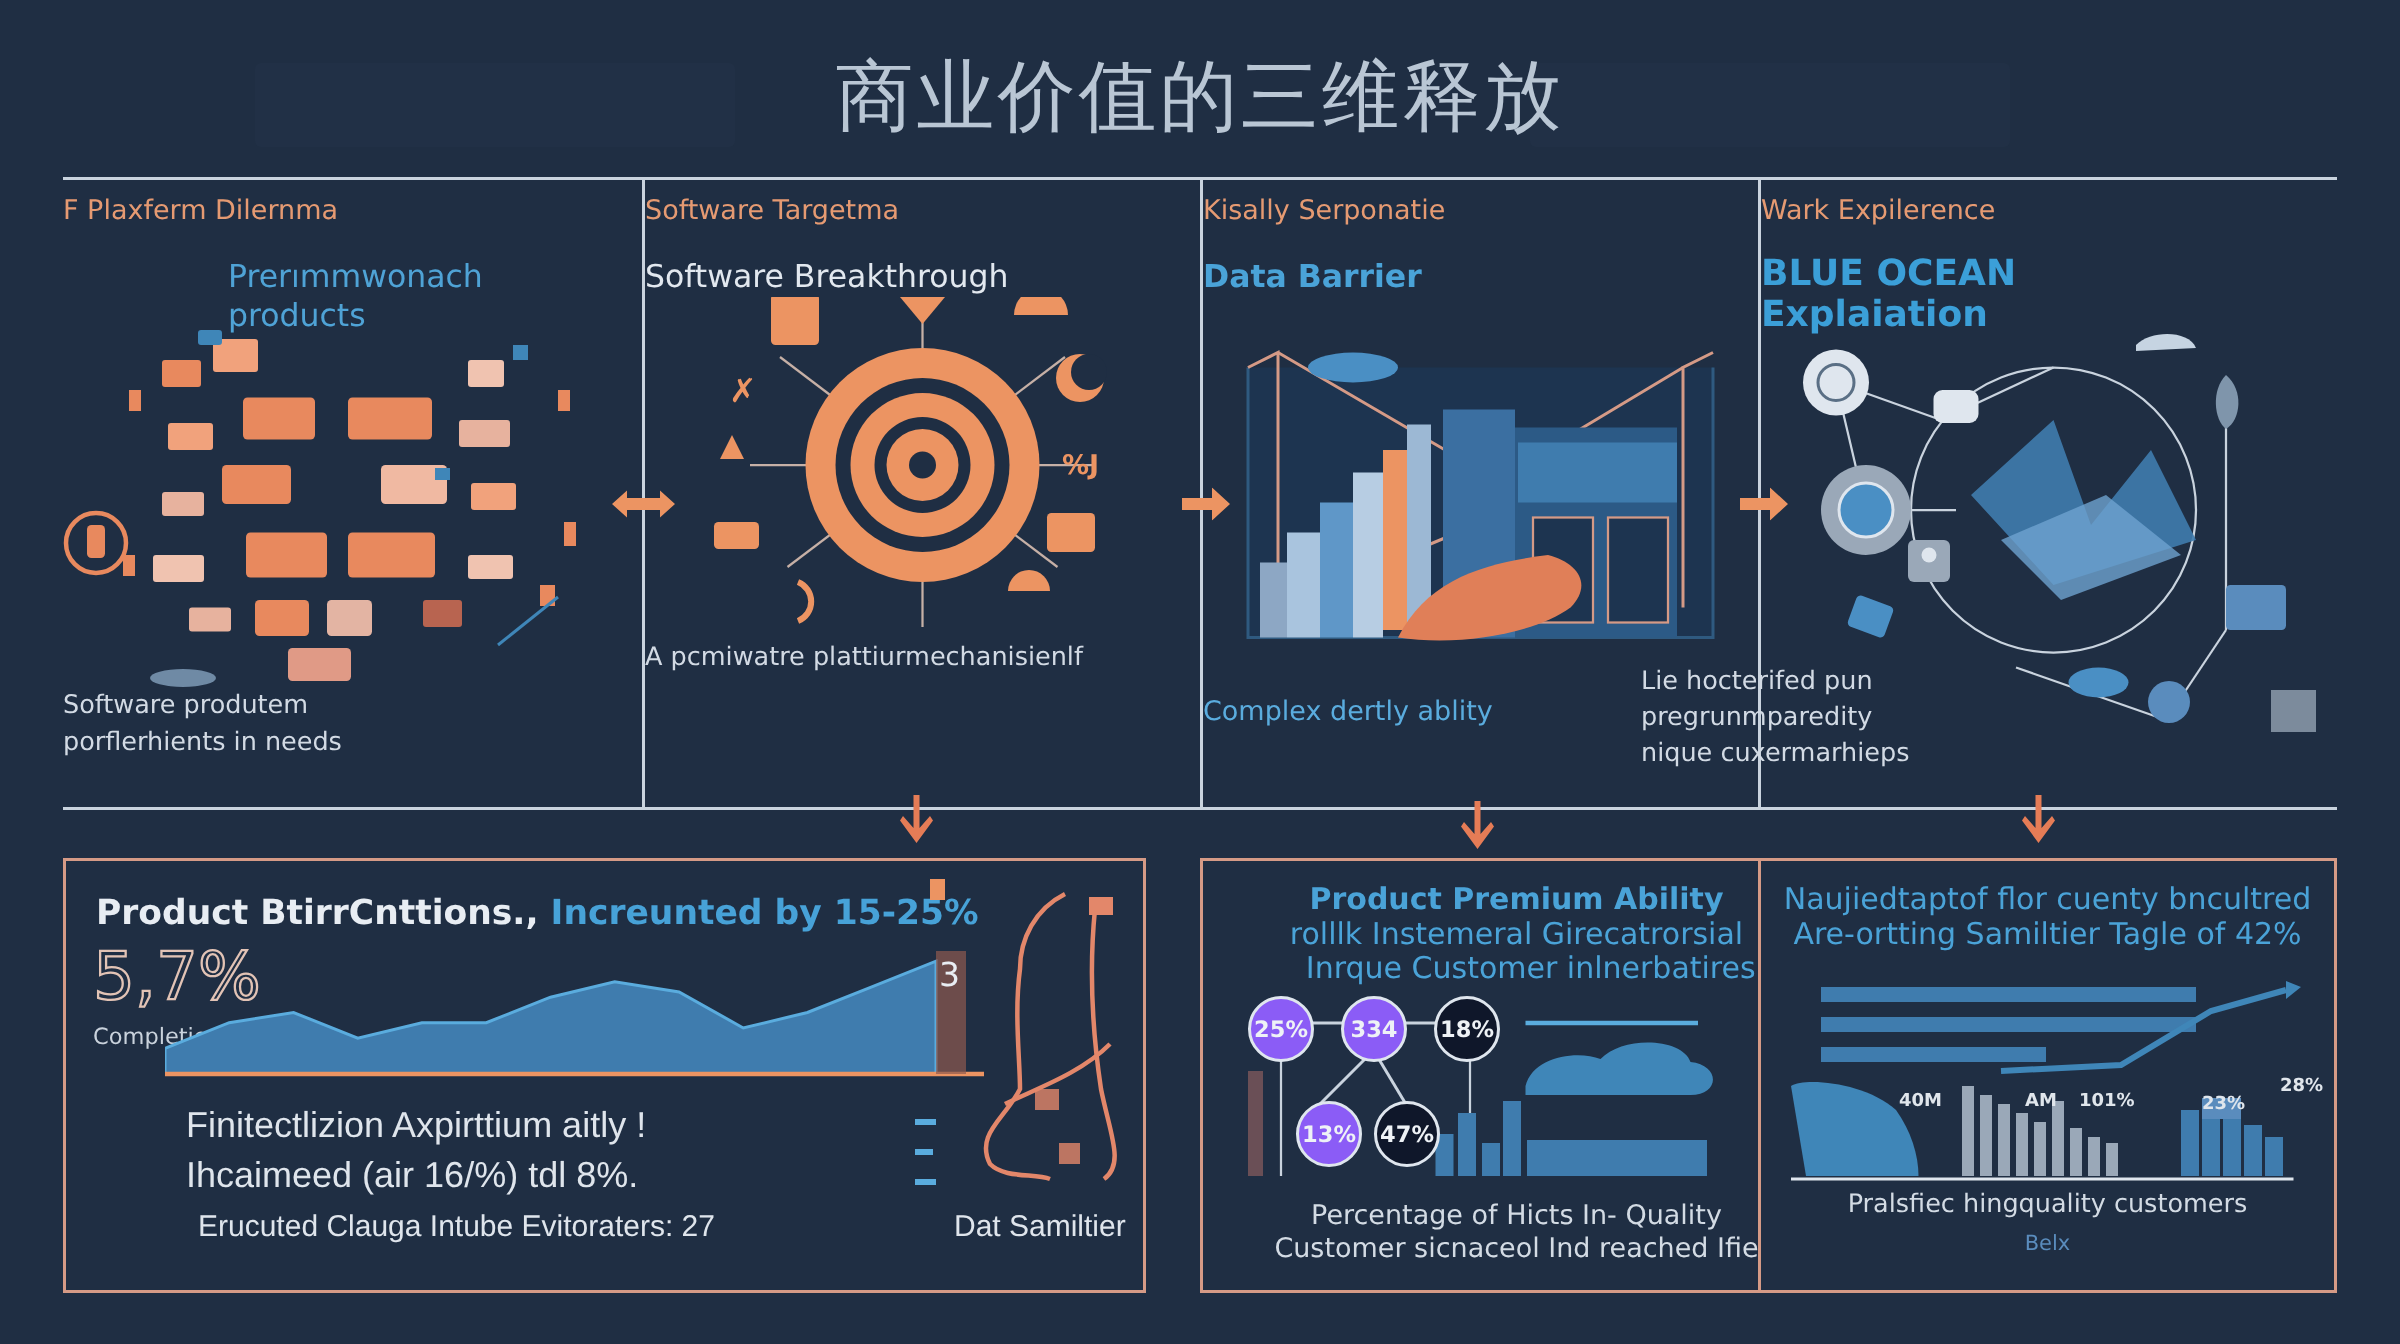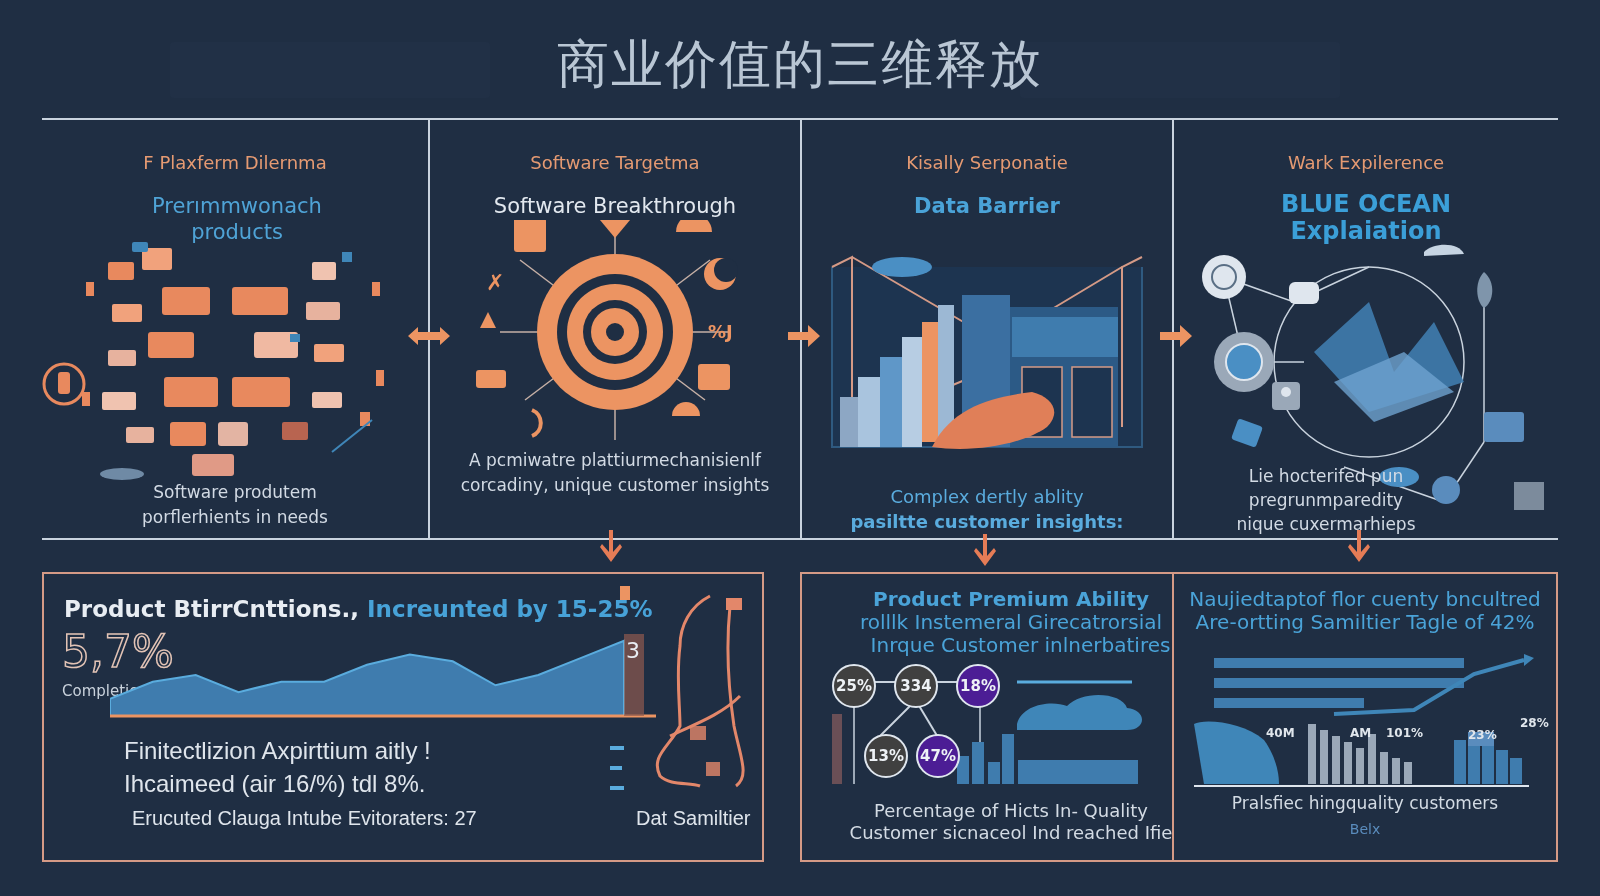--- a/index.html
+++ b/index.html
@@ -16,21 +16,21 @@
   }
   .title-ghost-l, .title-ghost-r {
     position: absolute; top: 42px; height: 56px; background: #223247; opacity: .7; border-radius: 4px;
   }
   .title-ghost-l { left: 170px; width: 320px; }
   .title-ghost-r { left: 1020px; width: 320px; }
 
   .hline { position: absolute; height: 2px; background: #c9d3de; }
   .vline { position: absolute; width: 2px; background: #c9d3de; }
 
-  .top-col { position: absolute; top: 120px; height: 537px; text-align: center; margin-top: 22px; }
+  .top-col { position: absolute; top: 120px; height: 537px; text-align: left; }
   .col-kicker { font-size: 18px; color: #e59a72; margin-top: 10px; }
   .col-heading { font-size: 21px; margin-top: 20px; line-height: 26px; }
   .col-heading.blue { color: #4aa3d8; font-weight: bold; }
   .col-heading.lightblue { color: #4fa3d6; }
   .col-heading.white { color: #e2e8ef; }
   .col-heading.big { font-size: 24px; font-weight: bold; color: #3b9fd8; line-height: 27px; margin-top: 18px; }
   .col-caption { position: absolute; left: 0; right: 0; font-size: 17px; line-height: 25px; color: #d2dae4; }
   .col-caption.blue { color: #5aacde; font-size: 18px; }
 
   .art { position: absolute; }
@@ -50,22 +50,22 @@
   .bp-small { position: absolute; font-size: 15px; color: #c9d2dc; }
   .bp-text { position: absolute; font-size: 24px; line-height: 33px; color: #dfe5ec; font-family: "Liberation Sans", sans-serif; }
   .bp-text.small { font-size: 20px; }
   .bp-blue-title { position: absolute; left: 0; right: 0; text-align: center; font-size: 20px; font-weight: bold; color: #4aa3d8; line-height: 23px; }
   .bp-caption { position: absolute; left: 0; right: 0; text-align: center; font-size: 18px; color: #d3dbe4; line-height: 22px; }
 
   .circle {
     position: absolute; border-radius: 50%; display: flex; align-items: center; justify-content: center;
     font-size: 15px; font-weight: bold; color: #eef2f6; border: 2px solid #dfe6ee;
   }
-  .circle.grey { background: #404040; }
-  .circle.blue { background: #4c1d95; }
+  .circle.grey { background: #8b5cf6; }
+  .circle.blue { background: #0f172a; }
   .tick-label { position: absolute; font-size: 12px; color: #e0e6ec; font-weight: bold; }
 </style>
 </head>
 <body>
 
 <div class="title-ghost-l"></div>
 <div class="title-ghost-r"></div>
 <div class="title">商业价值的三维释放</div>
 
 <div class="hline" style="left:42px; top:118px; width:1516px;"></div>
@@ -151,21 +151,20 @@
       <rect x="6" y="150" width="30" height="18" rx="3"></rect>
       <path d="M202 196 a14 14 0 1 1 28 0 z"></path>
     </g>
     <circle cx="256" cy="50" r="12" fill="#1f2e43"></circle>
     <path d="M62 190 a14 14 0 0 1 0 26" stroke="#ec9462" stroke-width="4" fill="none"></path>
     <text x="238" y="118" fill="#ec9462" font-size="18" font-family="DejaVu Sans, sans-serif" font-weight="bold">%J</text>
     <text x="16" y="70" fill="#ec9462" font-size="22" font-family="DejaVu Sans, sans-serif" font-weight="bold">✗</text>
   </svg>
   <div class="col-caption" style="top:306px;">
     <div>A pcmiwatre plattiurmechanisienlf</div>
-    <div>corcadiny, unique customer insights</div>
   </div>
 </section>
 
 <section class="top-col" style="left:802px; width:370px;">
   <div class="col-kicker">Kisally Serponatie</div>
   <div class="col-heading blue">Data Barrier</div>
   <svg class="art" style="left:20px; top:55px;" width="330" height="290" viewBox="0 0 330 290">
     <path d="M10 70 L10 250 L320 250 L320 70" fill="#1d3450" stroke="#2f5a80" stroke-width="2"></path>
     <path d="M10 70 L30 60 L30 230 L150 180 M320 60 L300 70 L300 230" stroke="#d59a86" stroke-width="2" fill="none"></path>
     <path d="M30 60 L150 130 M300 70 L200 130" stroke="#d59a86" stroke-width="2" fill="none"></path>
@@ -180,21 +179,20 @@
       <rect x="36" y="180" width="22" height="70" fill="#a9c4de"></rect>
       <rect x="58" y="160" width="22" height="90" fill="#5f97c8"></rect>
       <rect x="80" y="140" width="20" height="110" fill="#b7cde3"></rect>
       <rect x="100" y="125" width="16" height="120" fill="#ec9462"></rect>
       <rect x="116" y="108" width="16" height="140" fill="#9cb8d4"></rect>
     </g>
     <path d="M110 250 C130 210 170 200 210 195 C230 200 240 215 225 230 C200 248 150 256 110 250 Z" fill="#e07f58"></path>
   </svg>
   <div class="col-caption blue" style="top:342px;">
     <div>Complex dertly ablity</div>
-    <div style="font-weight:bold;">pasiltte customer insights:</div>
   </div>
 </section>
 
 <section class="top-col" style="left:1174px; width:384px;">
   <div class="col-kicker">Wark Expilerence</div>
   <div class="col-heading big">
     <div>BLUE OCEAN</div>
     <div>Explaiation</div>
   </div>
   <svg class="art" style="left:10px; top:100px;" width="370" height="300" viewBox="0 0 370 300">

